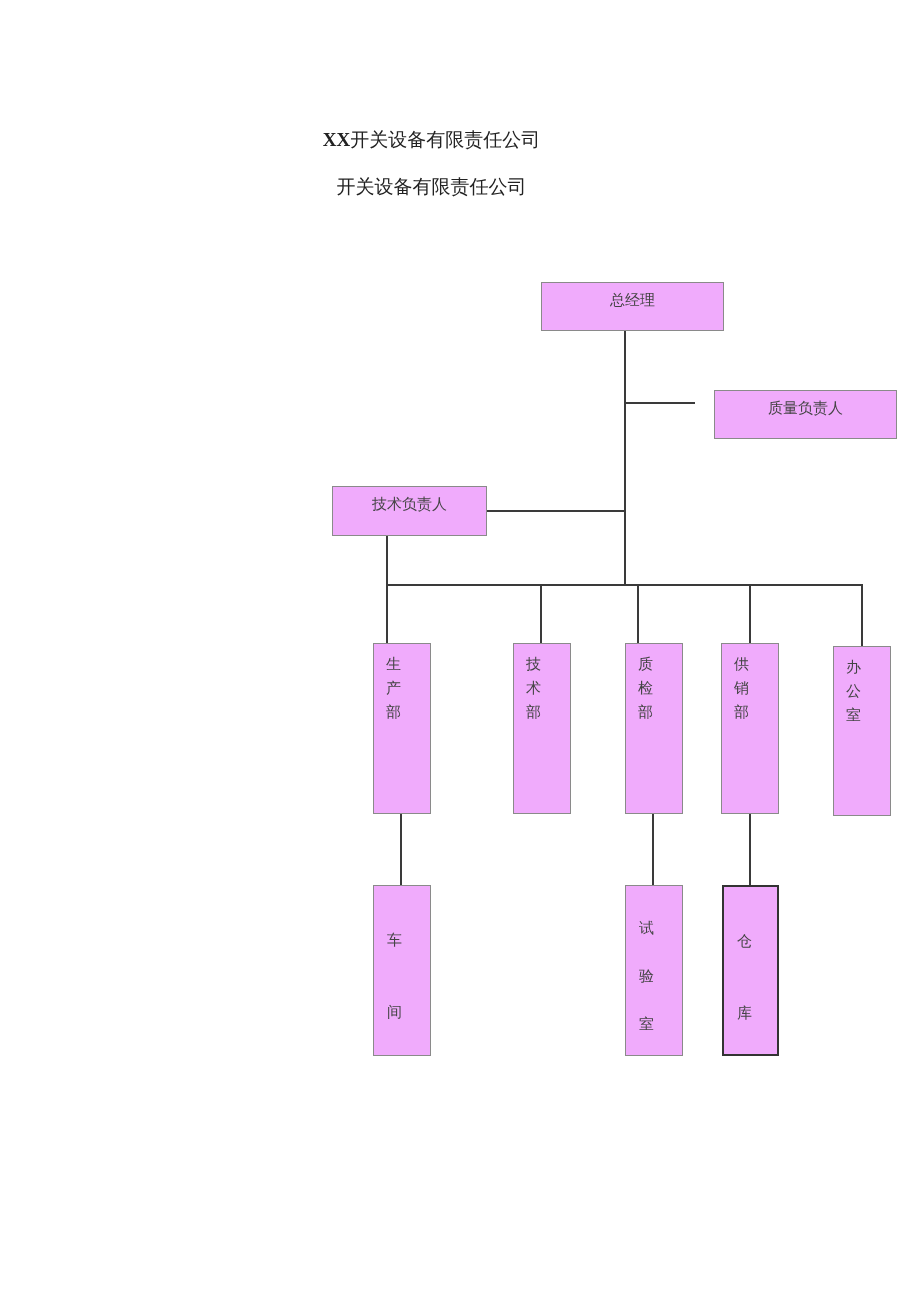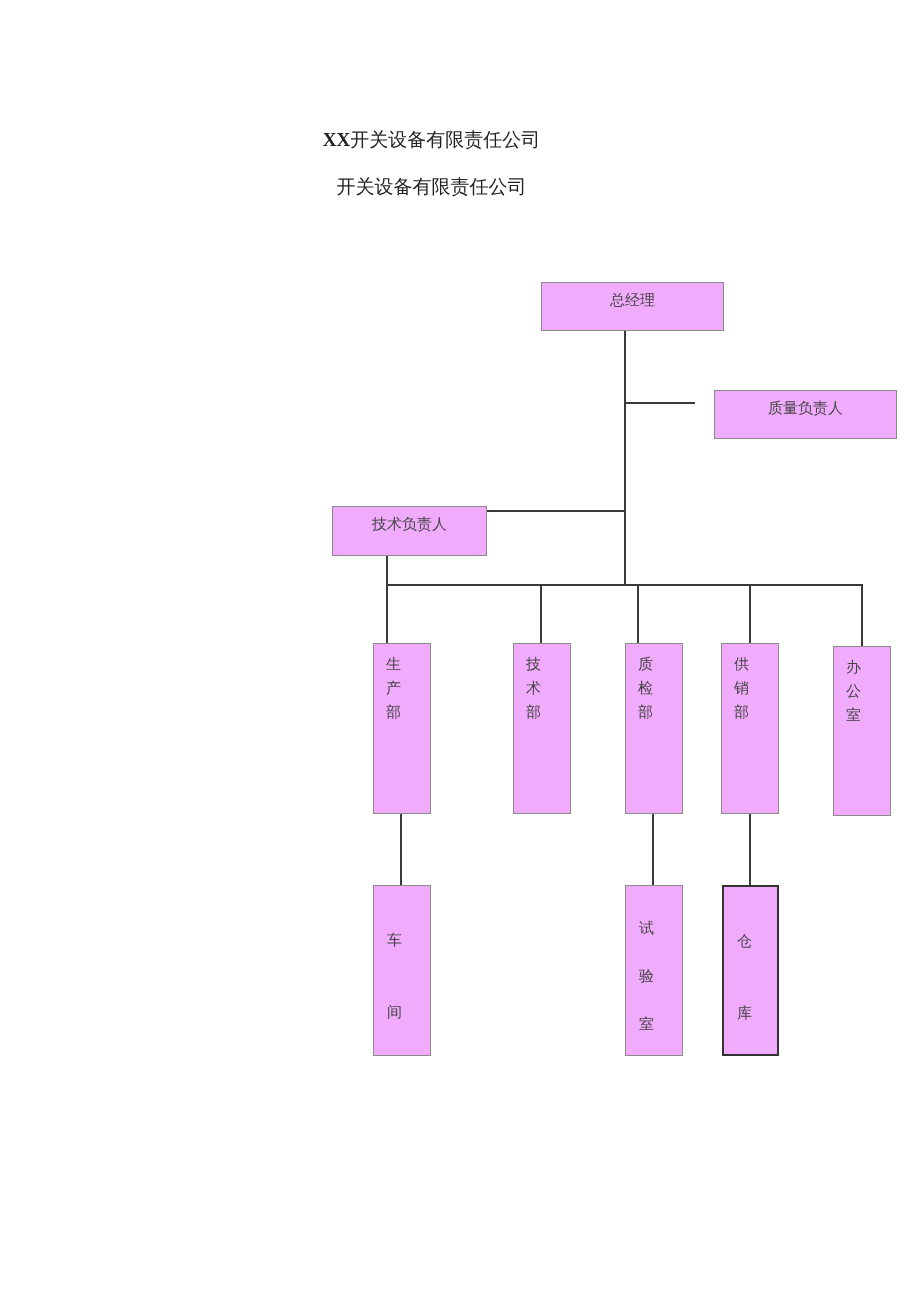--- a/index.html
+++ b/index.html
@@ -36,21 +36,21 @@
 <div class="line" style="left:400px; top:813px; width:2px; height:72px;"></div>
 <div class="line" style="left:652px; top:813px; width:2px; height:72px;"></div>
 <div class="line" style="left:749px; top:813px; width:2px; height:72px;"></div>
 
 <div class="box hbox" style="left:541px; top:282px; width:183px; height:49px;">
   <span>总经理</span>
 </div>
 <div class="box hbox" style="left:714px; top:378px; width:183px; height:49px;margin-top:12px;">
   <span>质量负责人</span>
 </div>
-<div class="box hbox" style="left:332px; top:506px; width:155px; height:50px;">
+<div class="box hbox" style="left:332px; top:486px; width:155px; height:50px;">
   <span>技术负责人</span>
 </div>
 
 <div class="box vbox" style="left:373px; top:643px; width:58px; height:171px;">
   <div class="chars">
     <span>生</span>
     <span>产</span>
     <span>部</span>
   </div>
 </div>

